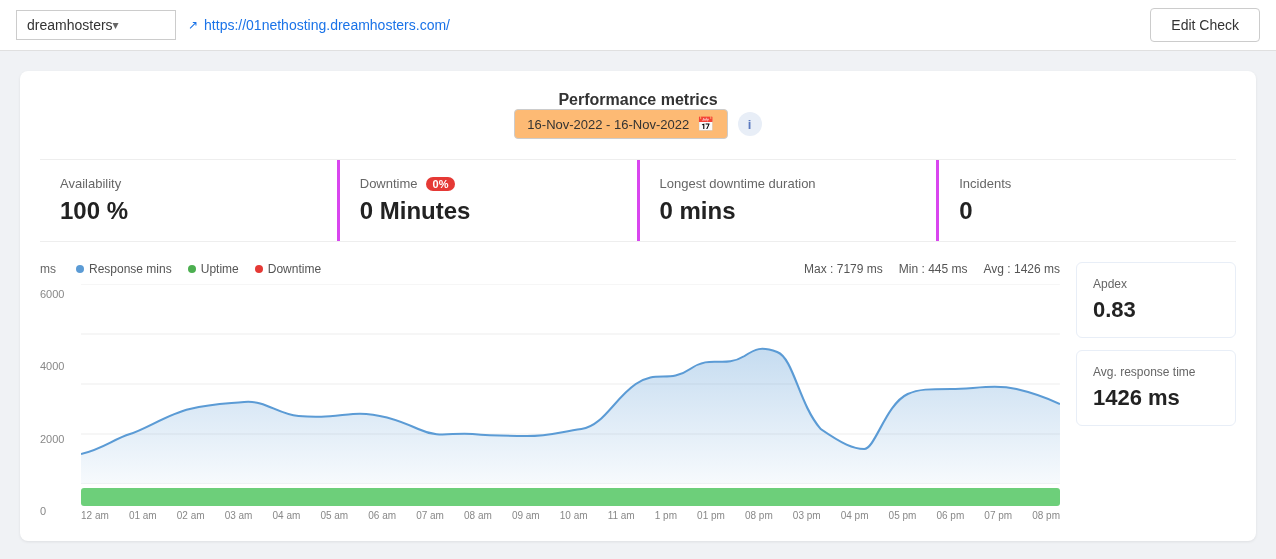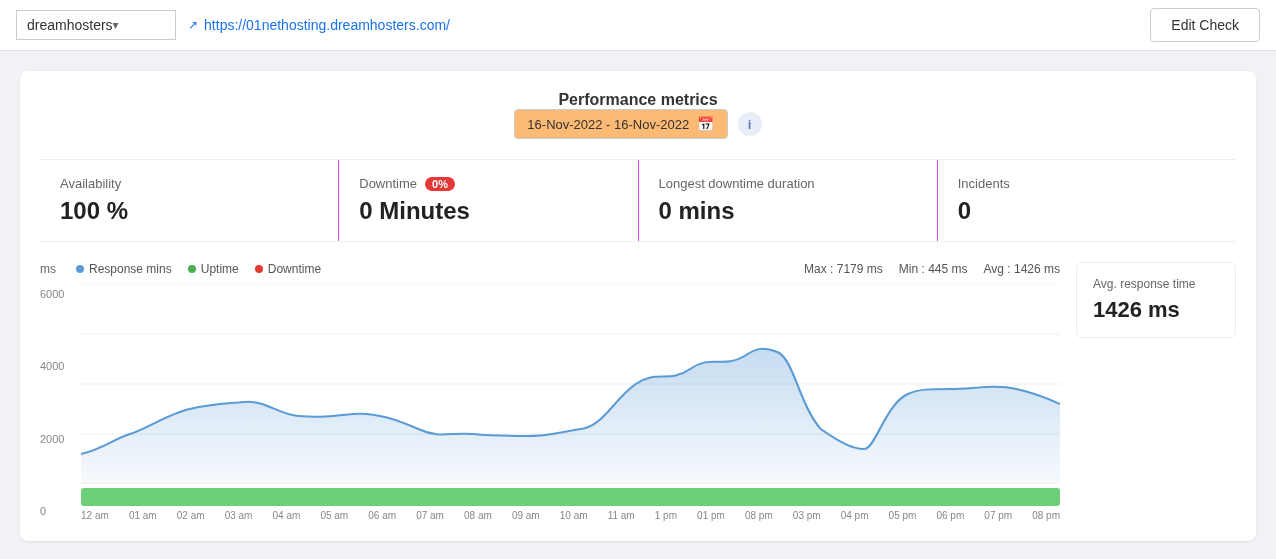--- a/index.html
+++ b/index.html
@@ -100,21 +100,21 @@
     .metrics-stats {
       display: flex;
       border-top: 1px solid #eee;
       border-bottom: 1px solid #eee;
       margin-bottom: 20px;
     }
 
     .stat-item {
       flex: 1;
       padding: 16px 20px;
-      border-right: 1px solid #d946ef;
+      border-right: 3px solid #d946ef;
     }
     .stat-item:last-child { border-right: none; }
 
     .stat-label {
       font-size: 13px;
       color: #666;
       margin-bottom: 6px;
       display: flex;
       align-items: center;
       gap: 8px;
@@ -360,20 +360,24 @@
               <span class="x-label">06 pm</span>
               <span class="x-label">07 pm</span>
               <span class="x-label">08 pm</span>
             </div>
           </div>
         </div>
       </div>
 
       <div class="right-panels">
         <div class="side-metric">
+          <div class="side-metric-label">Apdex</div>
+          <div class="side-metric-value">0.83</div>
+        </div>
+        <div class="side-metric">
           <div class="side-metric-label">Avg. response time</div>
           <div class="side-metric-value">1426 ms</div>
         </div>
       </div>
     </div>
 
   </div>
 </div>
 
 </body></html>

